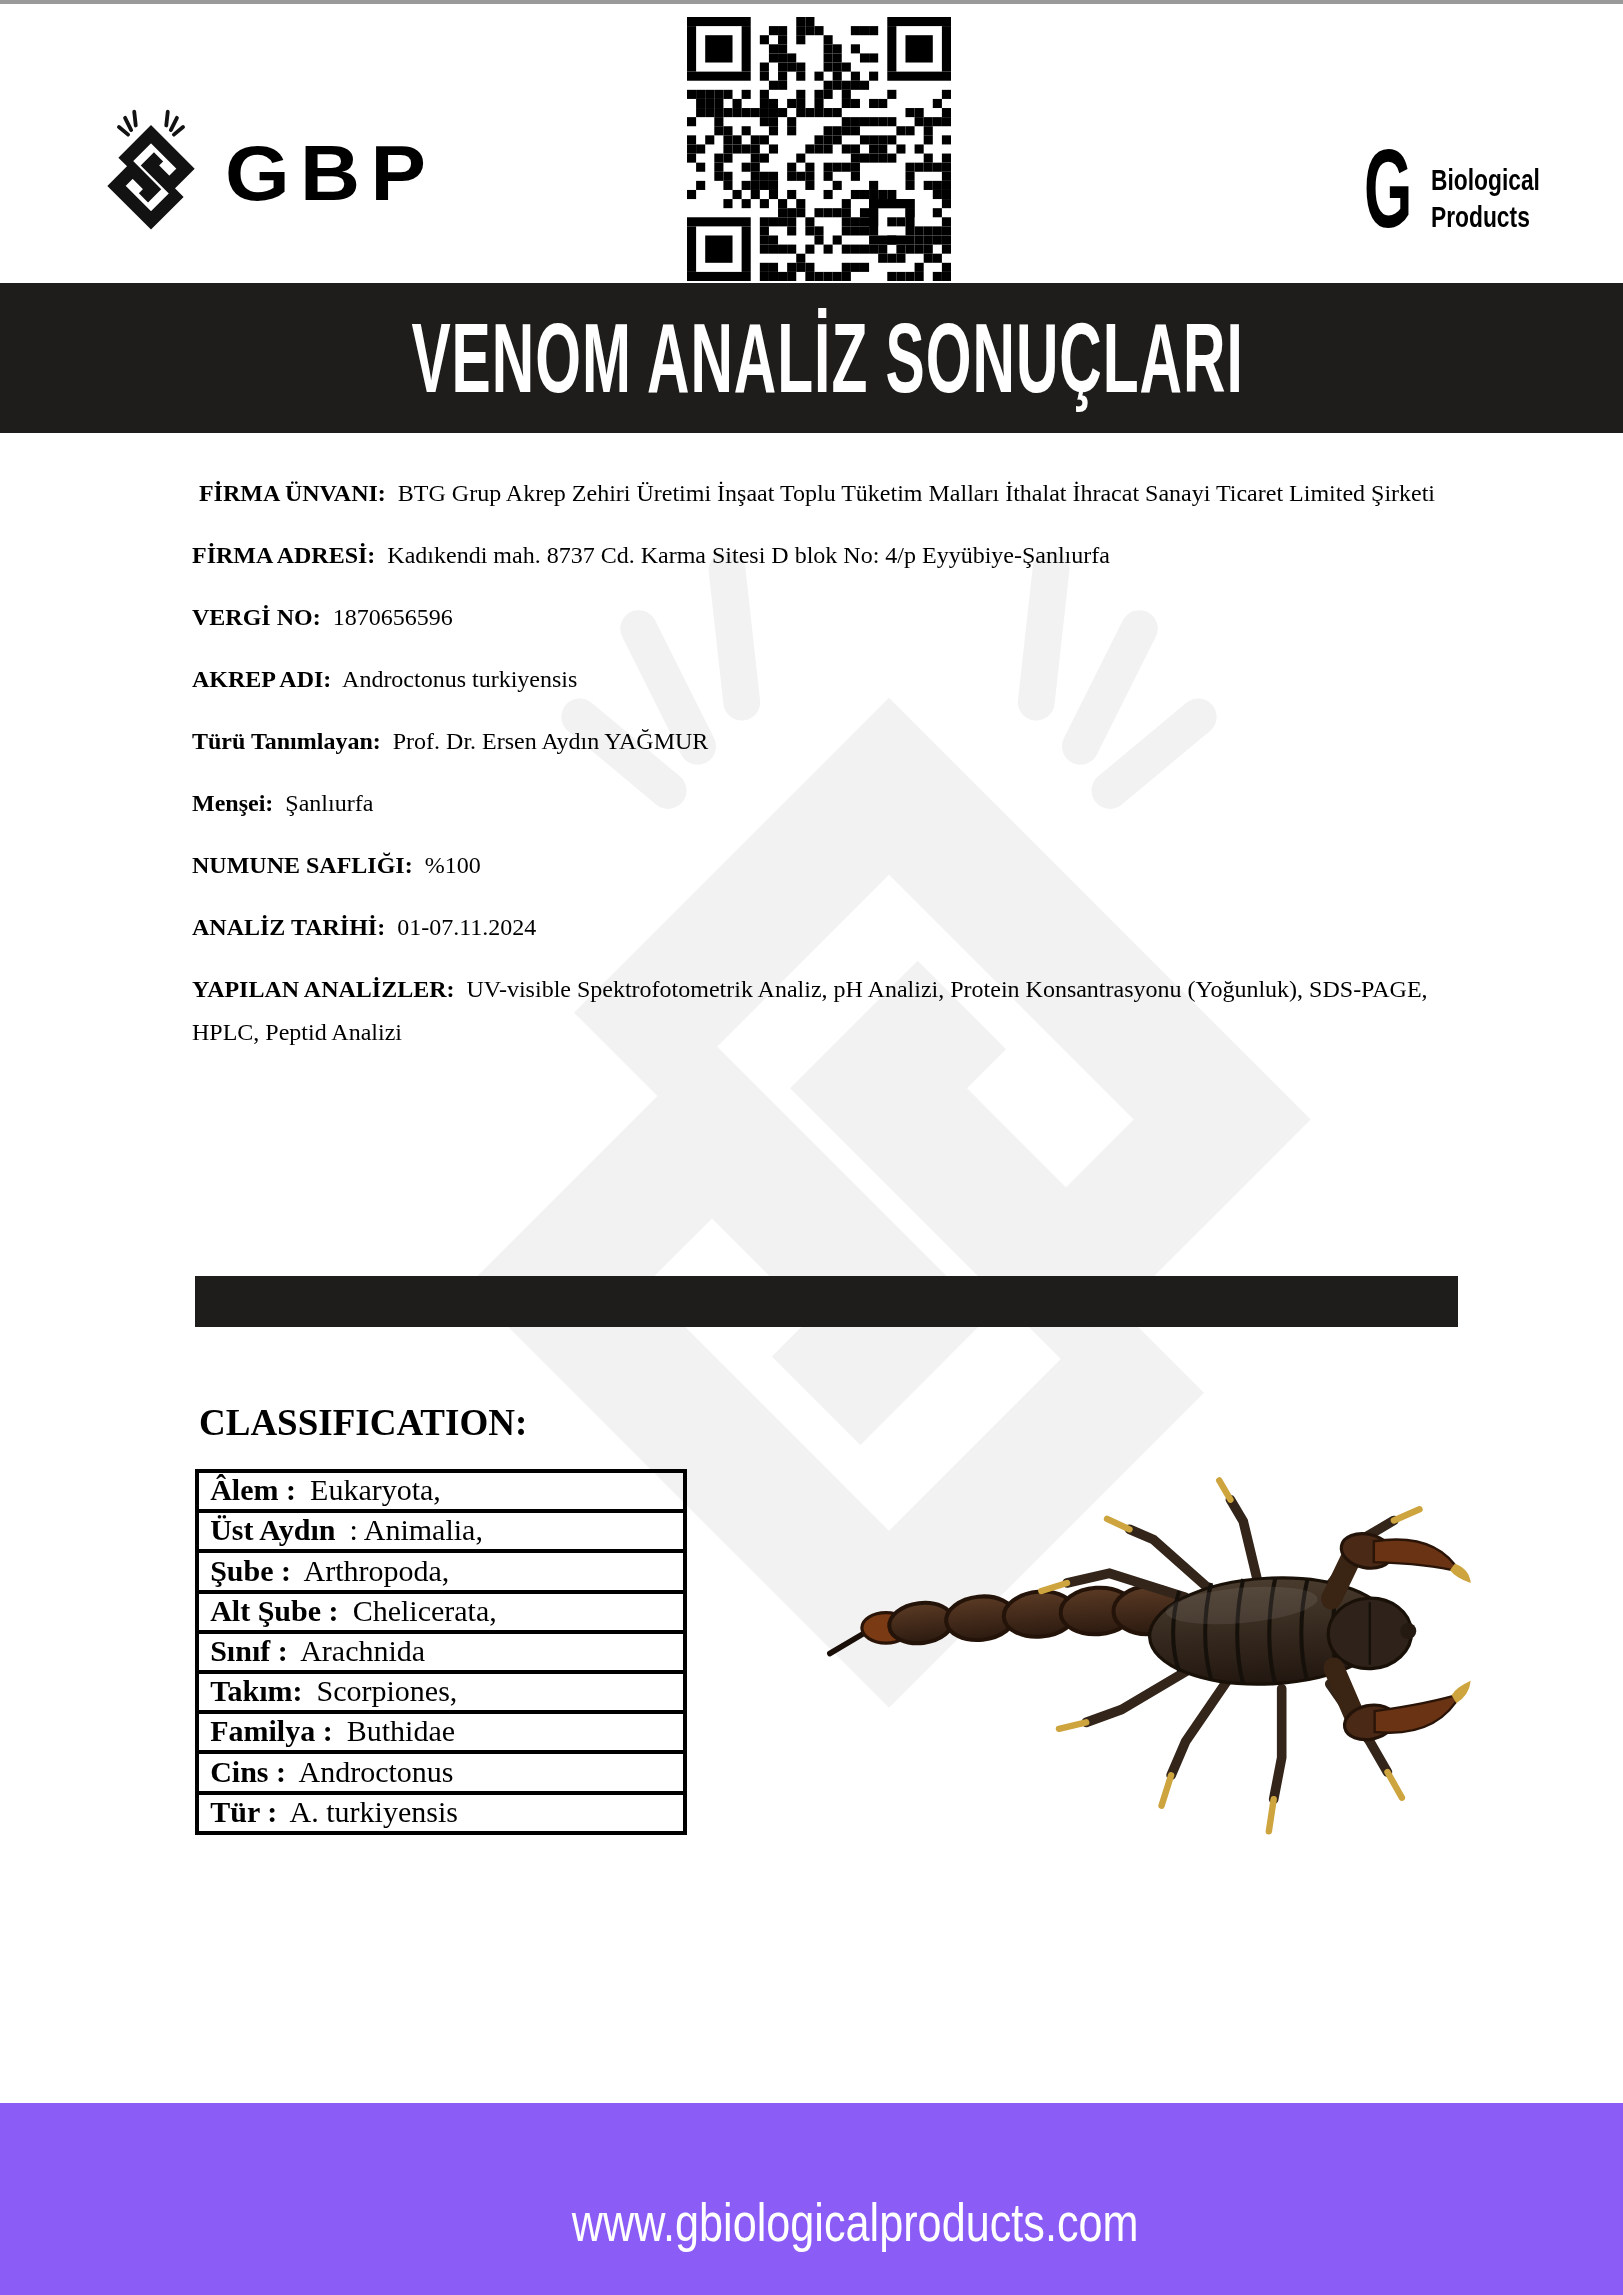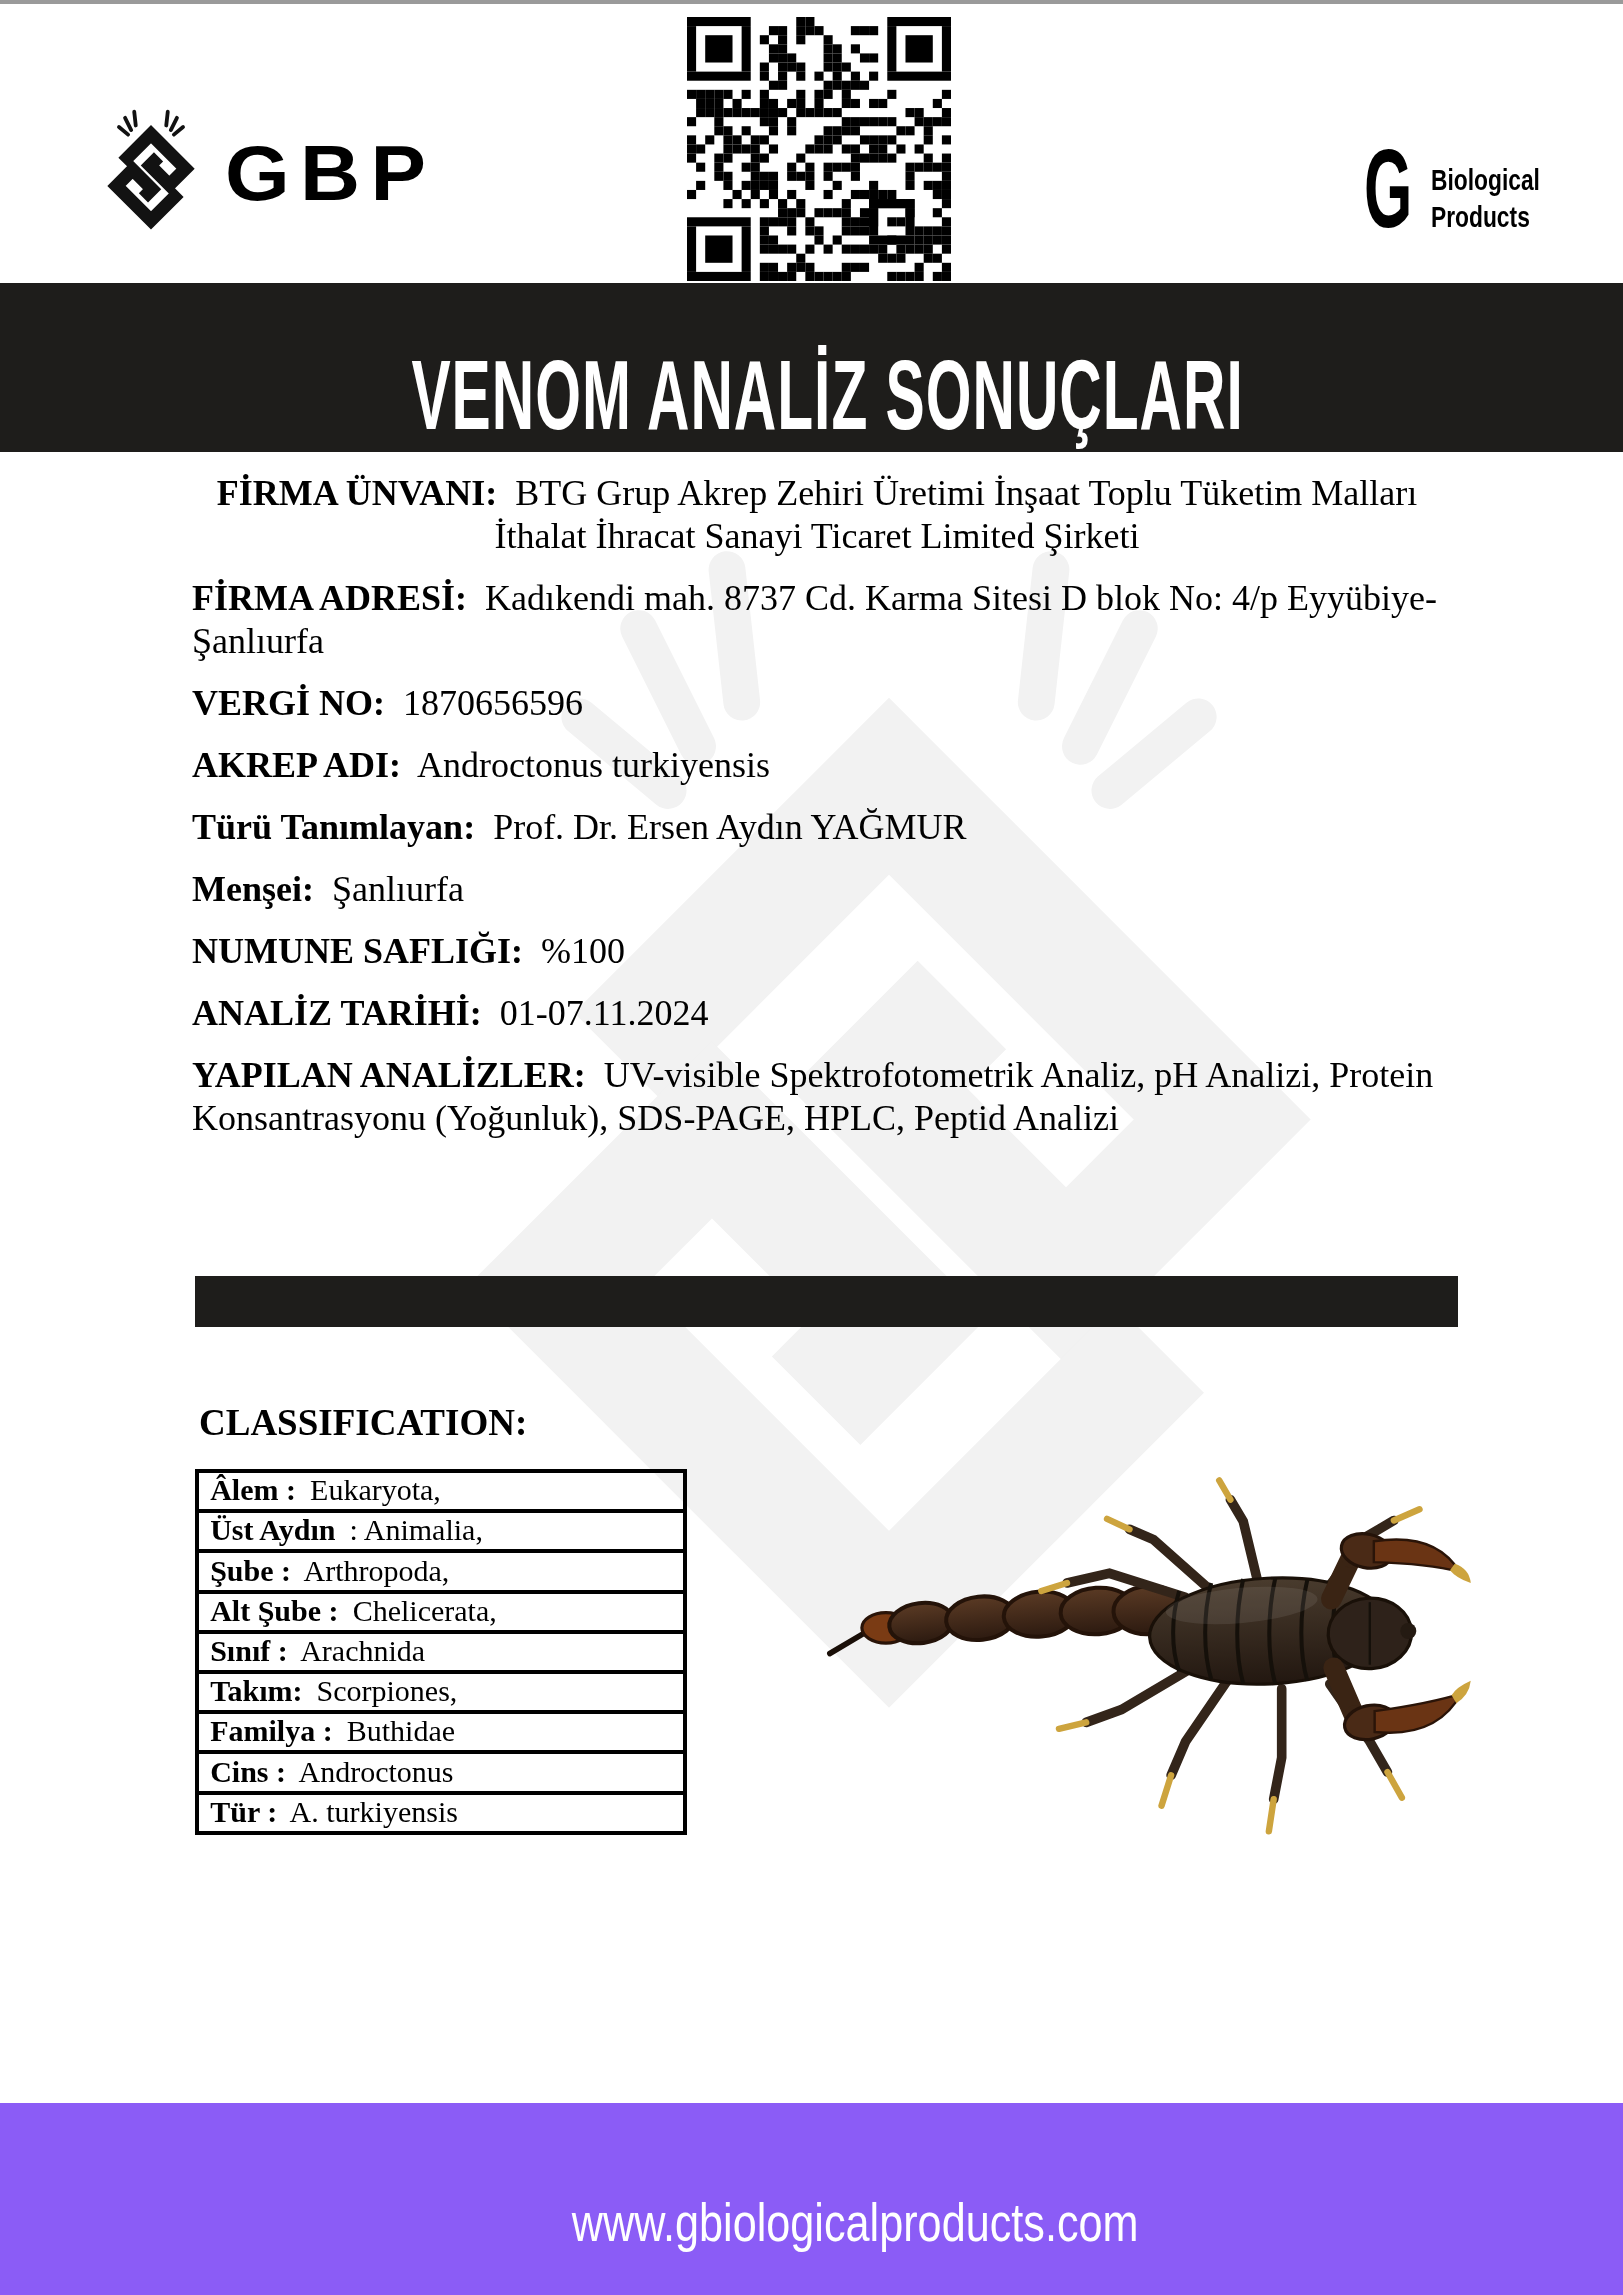--- a/index.html
+++ b/index.html
@@ -15,33 +15,33 @@
   .qr{position:absolute;left:687px;top:13px;width:264px;height:264px;}
   .gbio-g{position:absolute;left:1364px;top:144px;font-family:"Liberation Sans",sans-serif;
           font-weight:bold;font-size:111px;line-height:83px;transform:scaleX(0.56);
           transform-origin:left top;}
   .gbio-lines{position:absolute;left:1431px;top:157px;}
   .gbio-lines span{display:block;font-family:"Liberation Sans",sans-serif;font-weight:bold;
           font-size:30px;line-height:37px;transform:scaleX(0.76);transform-origin:left center;
           white-space:nowrap;}
 
   
-  .banner{position:absolute;left:0;top:279px;width:100%;height:169px;background:#1e1d1b;
-          display:flex;align-items:flex-end;justify-content:center;}
+  .banner{position:absolute;left:0;top:279px;width:100%;height:150px;background:#1e1d1b;
+          display:flex;align-items:center;justify-content:center;}
   .banner-title{display:inline-block;color:#fff;font-family:"Liberation Sans",sans-serif;
           font-weight:bold;font-size:98px;white-space:nowrap;
           transform:translateX(16px) scaleX(0.60);letter-spacing:1.6px;}
 
   
   .watermark{position:absolute;left:300px;top:461px;width:1178px;height:1402px;
              opacity:0.05;pointer-events:none;}
   .watermark svg{width:100%;height:100%;}
 
   
-  .fields{position:absolute;left:192px;top:468px;width:1250px;font-size:36px;line-height:43px;}
+  .fields{position:absolute;left:192px;top:468px;width:1250px;font-size:24px;line-height:43px;}
   .fields p{margin:0 0 19px 0;}
   .fields b{font-weight:bold;margin-right:0.25em;}
   .centered{text-align:center;}
   .it{}
 
   .divider{position:absolute;left:195px;top:1272px;width:1263px;height:51px;background:#1e1d1b;}
 
   
   .cls-head{position:absolute;left:199px;top:1397px;margin:0;font-size:37px;font-weight:bold;}
   .cls-table{position:absolute;left:195px;top:1465px;width:492px;border-collapse:collapse;}

